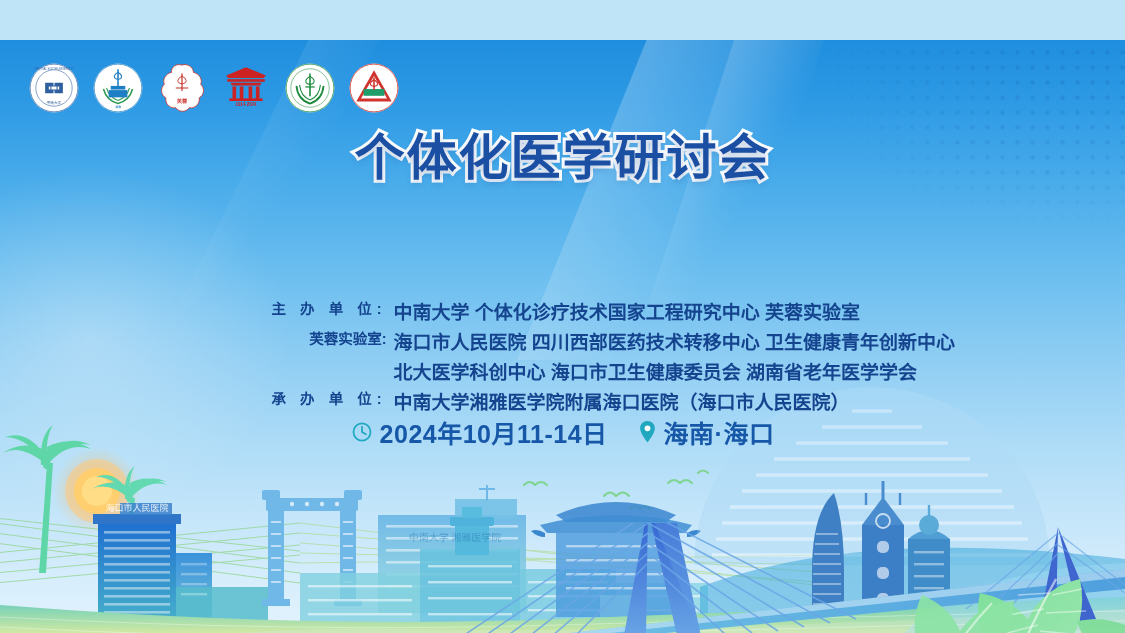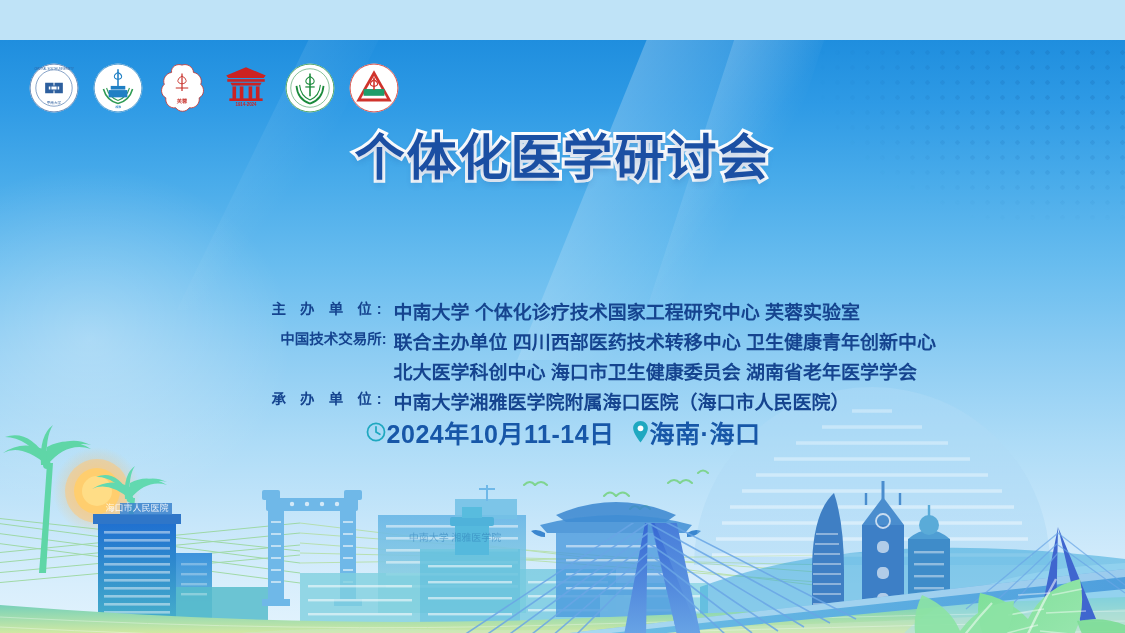--- a/index.html
+++ b/index.html
@@ -64,21 +64,21 @@
     font-size:14.5px;font-weight:bold;color:#15448f;white-space:nowrap;
   }
   .org-label.spaced{letter-spacing:5px;text-indent:5px;}
   .org-val{
     flex:1;font-size:19px;color:#15448f;font-weight:600;
     padding-left:7px;white-space:nowrap;
   }
 
   
   #meta{position:absolute;top:374px;left:0;width:1125px;z-index:35;
-        display:flex;justify-content:center;align-items:center;gap:0;}
+        display:flex;justify-content:center;align-items:center;gap:7px;}
   #meta .ico{flex:0 0 auto;display:block;}
   .meta-text{font-size:25px;font-weight:bold;color:#1757a8;letter-spacing:.5px;}
   .gap{width:16px;}
 
   
   #scene{position:absolute;left:0;bottom:0;width:1125px;height:300px;z-index:10;}
   #fore{position:absolute;left:0;bottom:0;width:1125px;height:150px;z-index:25;pointer-events:none;}
 </style>
 </head>
 <body>
@@ -170,22 +170,22 @@
   <div id="title-block">
     <div class="title-line t1">个体化医学研讨会</div>
   </div>
 
   <div id="org">
     <div class="org-row">
       <div class="org-label spaced">主 办 单 位:</div>
       <div class="org-val">中南大学  个体化诊疗技术国家工程研究中心  芙蓉实验室</div>
     </div>
     <div class="org-row">
-      <div class="org-label">中国技术交易所:</div>
-      <div class="org-val">联合主办单位  四川西部医药技术转移中心  卫生健康青年创新中心</div>
+      <div class="org-label">芙蓉实验室:</div>
+      <div class="org-val">海口市人民医院  四川西部医药技术转移中心  卫生健康青年创新中心</div>
     </div>
     <div class="org-row">
       <div class="org-label"></div>
       <div class="org-val">北大医学科创中心  海口市卫生健康委员会  湖南省老年医学学会</div>
     </div>
     <div class="org-row">
       <div class="org-label spaced">承 办 单 位:</div>
       <div class="org-val">中南大学湘雅医学院附属海口医院（海口市人民医院）</div>
     </div>
   </div>

